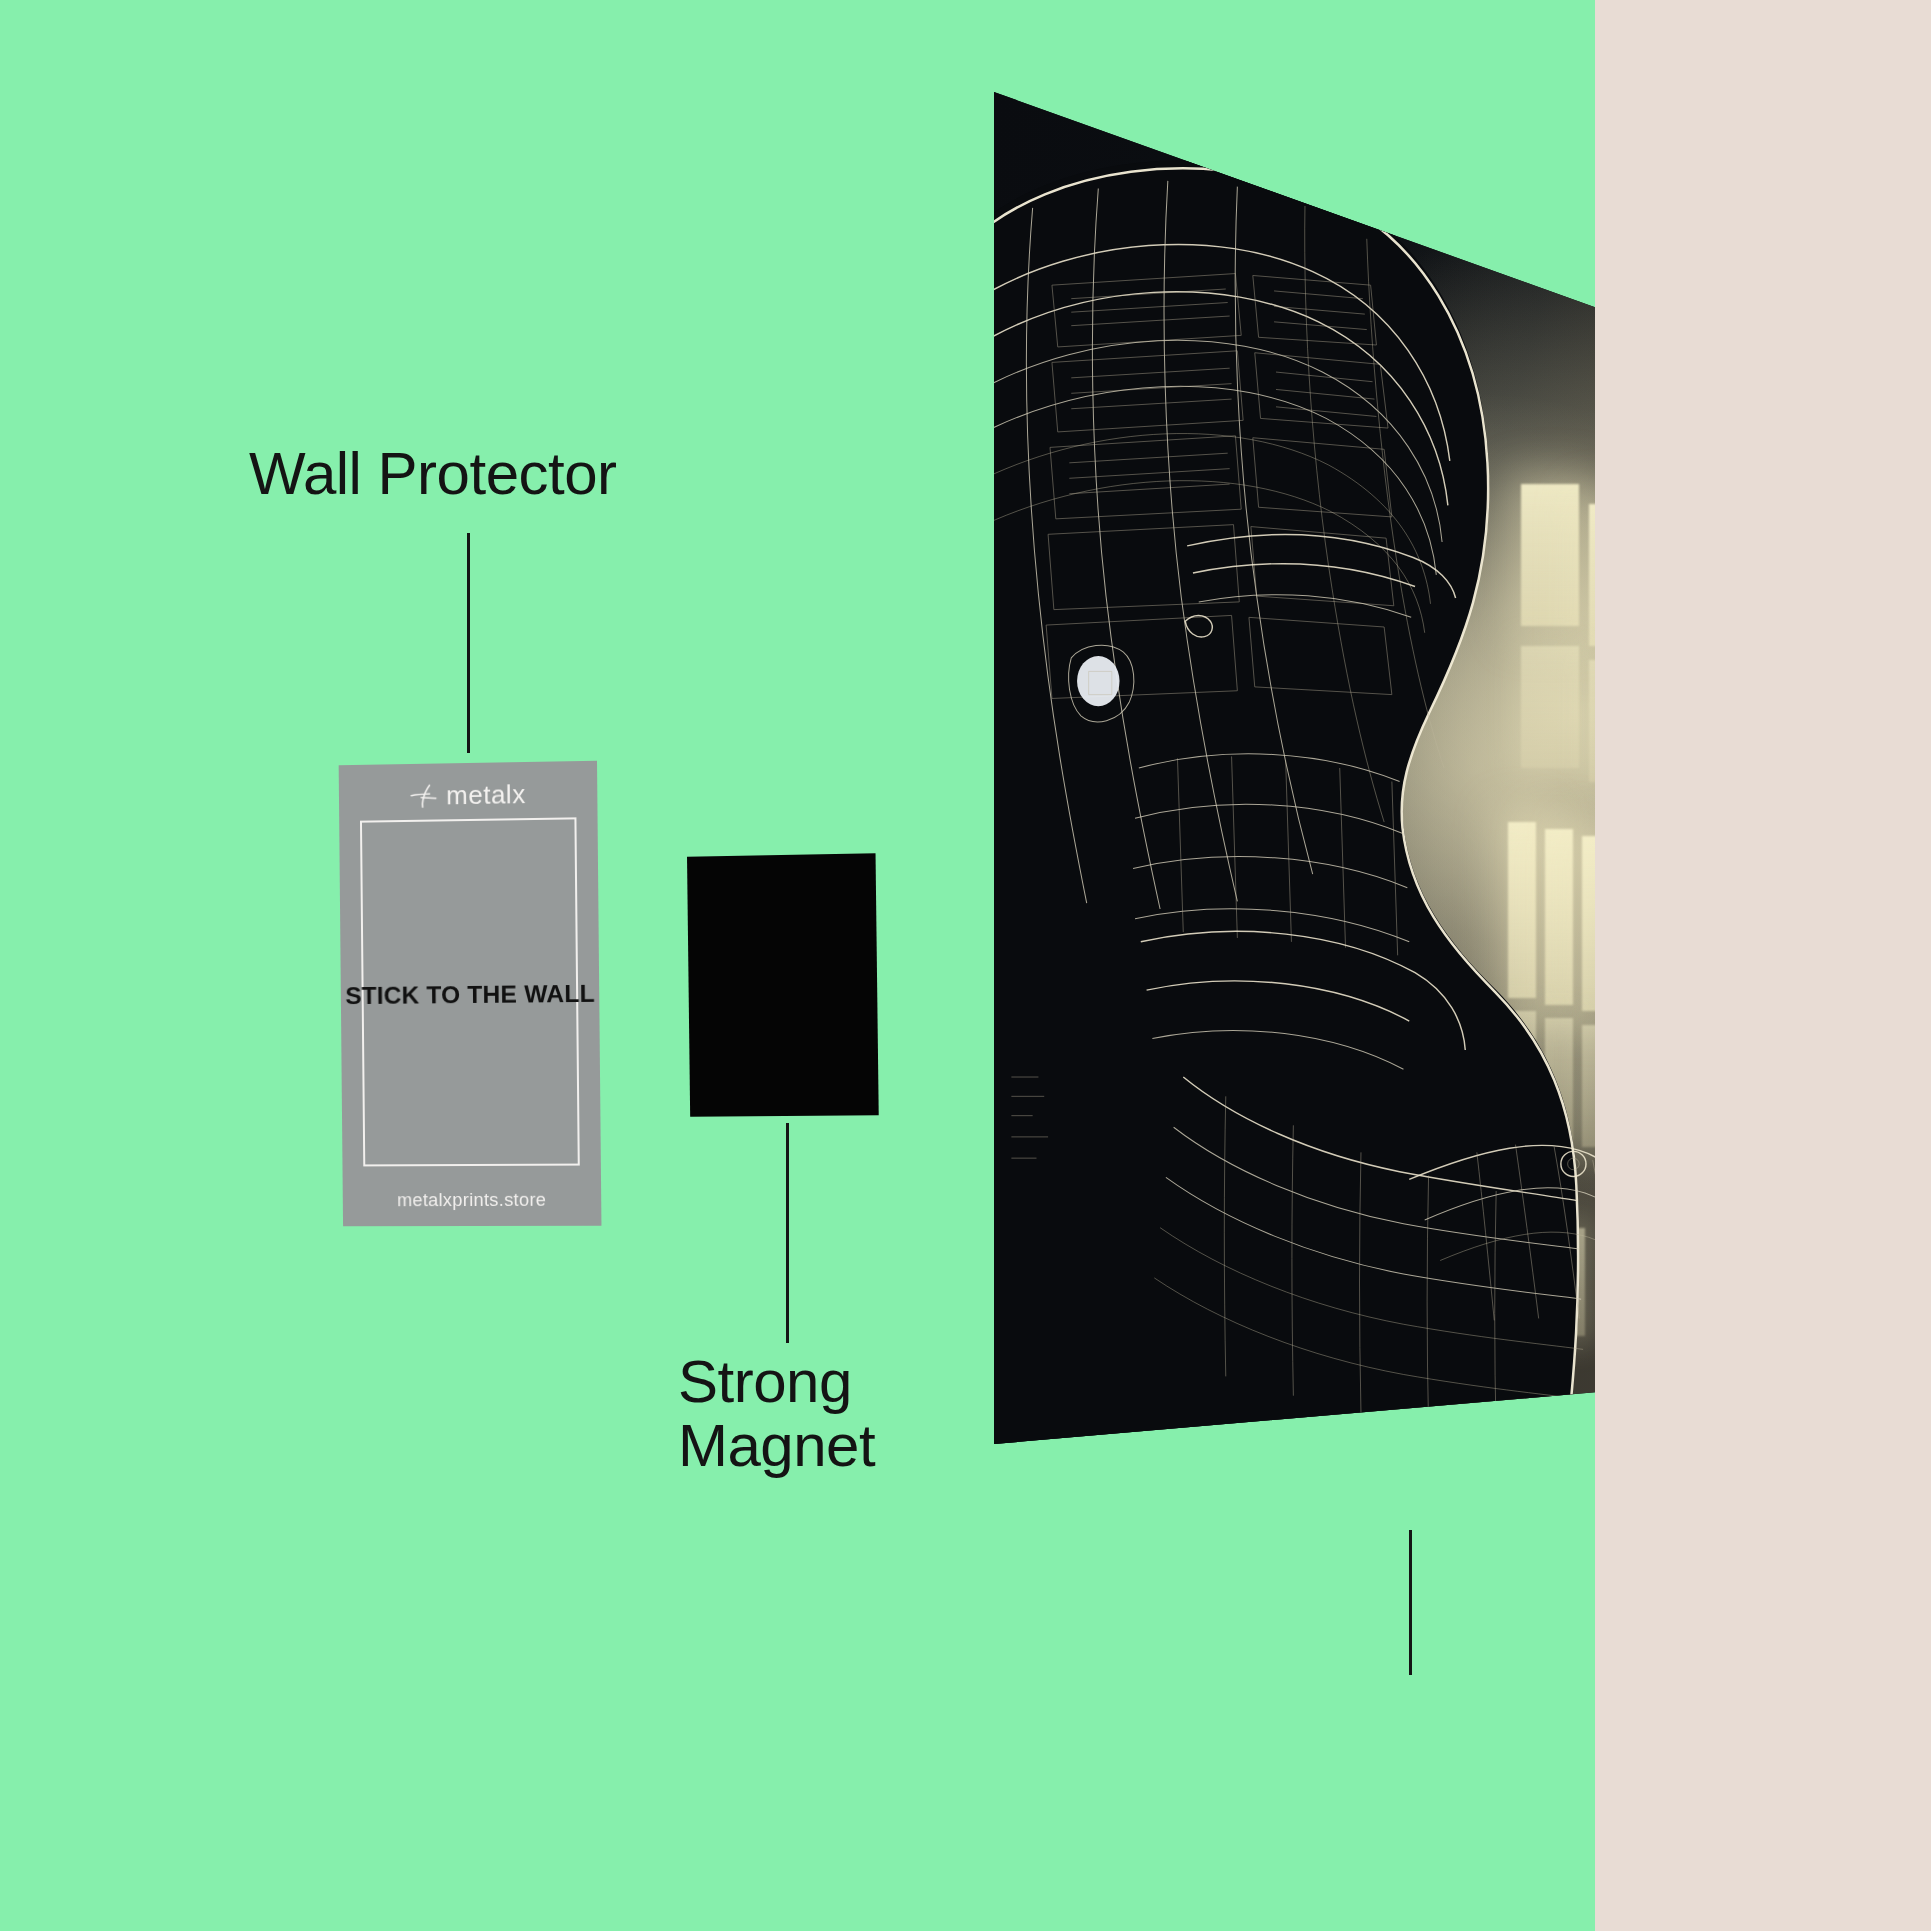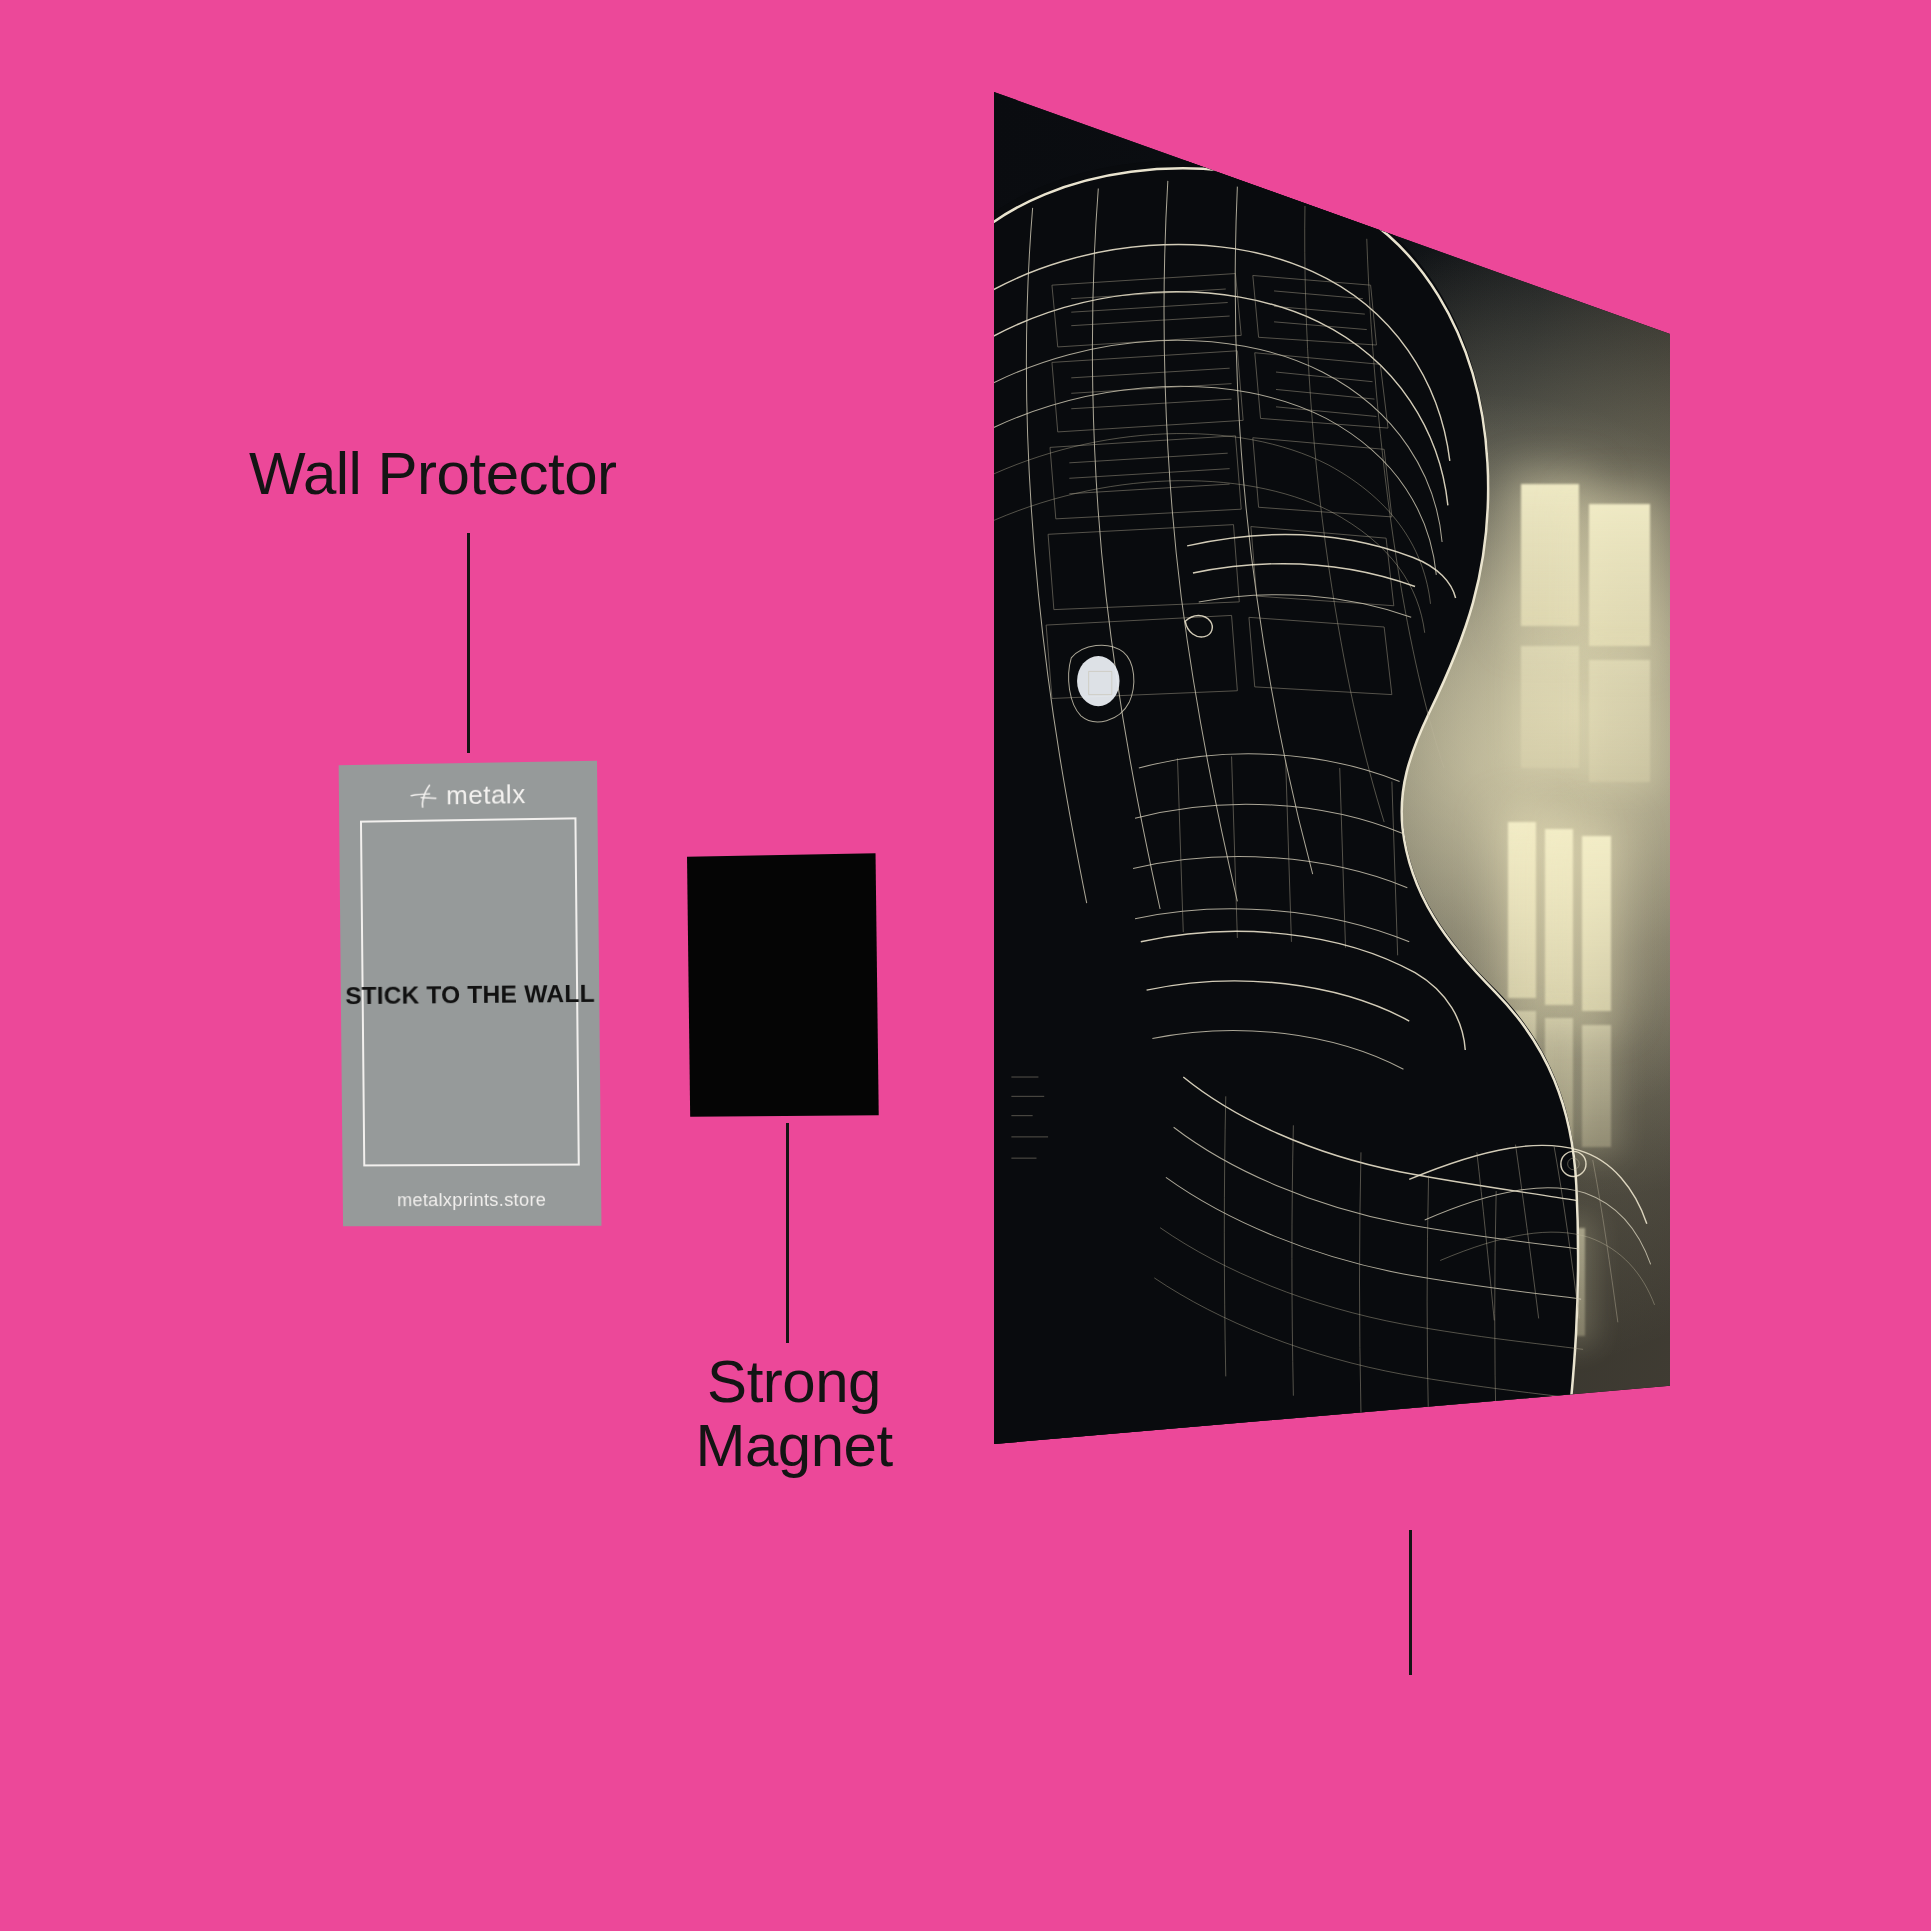--- a/index.html
+++ b/index.html
@@ -2,25 +2,26 @@
 <html><head>
 <meta charset="utf-8">
 <style>
   html, body {
     margin: 0;
     padding: 0;
     background: #e8dcd4;
   }
   #stage {
     position: relative;
-    width: 1931px;
+    width: 1575px;
     height: 1931px;
-    background: #ec4899;
+    background: #86efac;
     overflow: hidden;
     font-family: "Liberation Sans", sans-serif;
+    padding-left: 20px;
   }
 
   
   .label {
     position: absolute;
     color: #141414;
     font-family: "Liberation Sans", sans-serif;
     font-weight: 400;
     letter-spacing: -0.5px;
     white-space: pre-line;
@@ -184,21 +185,21 @@
 
     <div class="wp-headline">STICK TO THE WALL</div>
 
     <div class="wp-url">metalxprints.store</div>
   </div>
 
   <div id="magnet"></div>
 
   <div class="leader" style="left:786px; top:1123px; height:220px;"></div>
 
-  <div class="label big" style="left:676px; top:1350px; text-align:center; width:232px; transform:translateX(-50%); left:794px;">Strong
+  <div class="label big" style="left:676px; top:1350px; width:232px; transform:translateX(-50%); left:794px;">Strong
 Magnet</div>
 
   <div id="metal-poster">
     <div class="poster-art"></div>
 
     <div class="pane" style="left:78%; top:29%; width:8.5%;  height:10.5%;"></div>
     <div class="pane" style="left:88%; top:30.5%; width:9%;  height:10.5%;"></div>
     <div class="pane dim" style="left:78%; top:41%; width:8.5%; height:9%;"></div>
     <div class="pane dim" style="left:88%; top:42%; width:9%;  height:9%;"></div>
 

